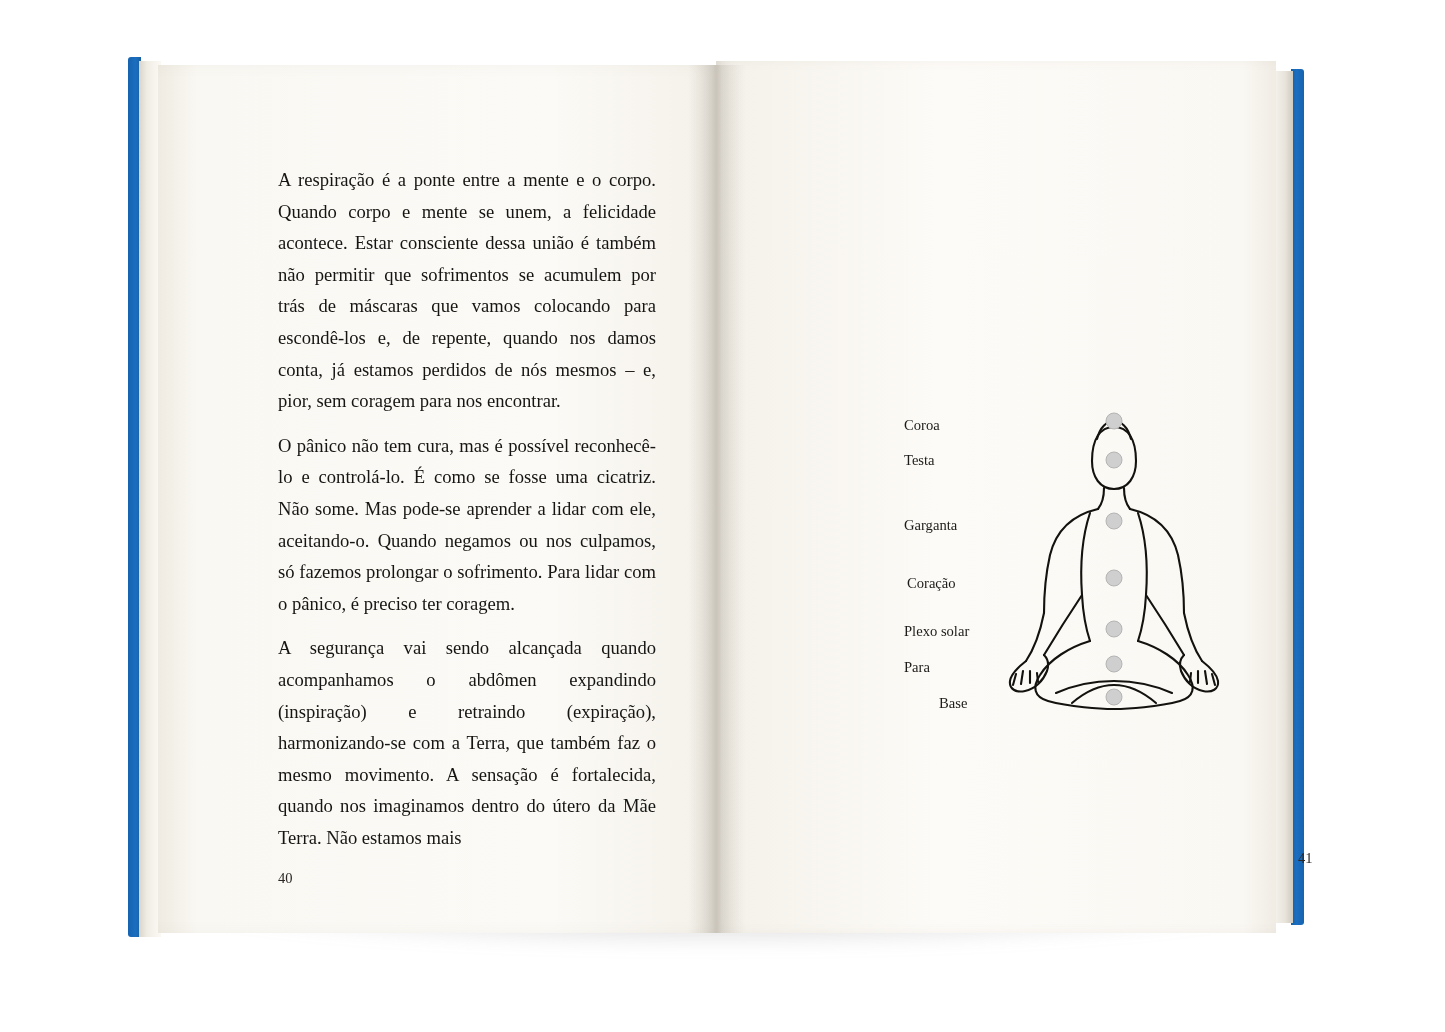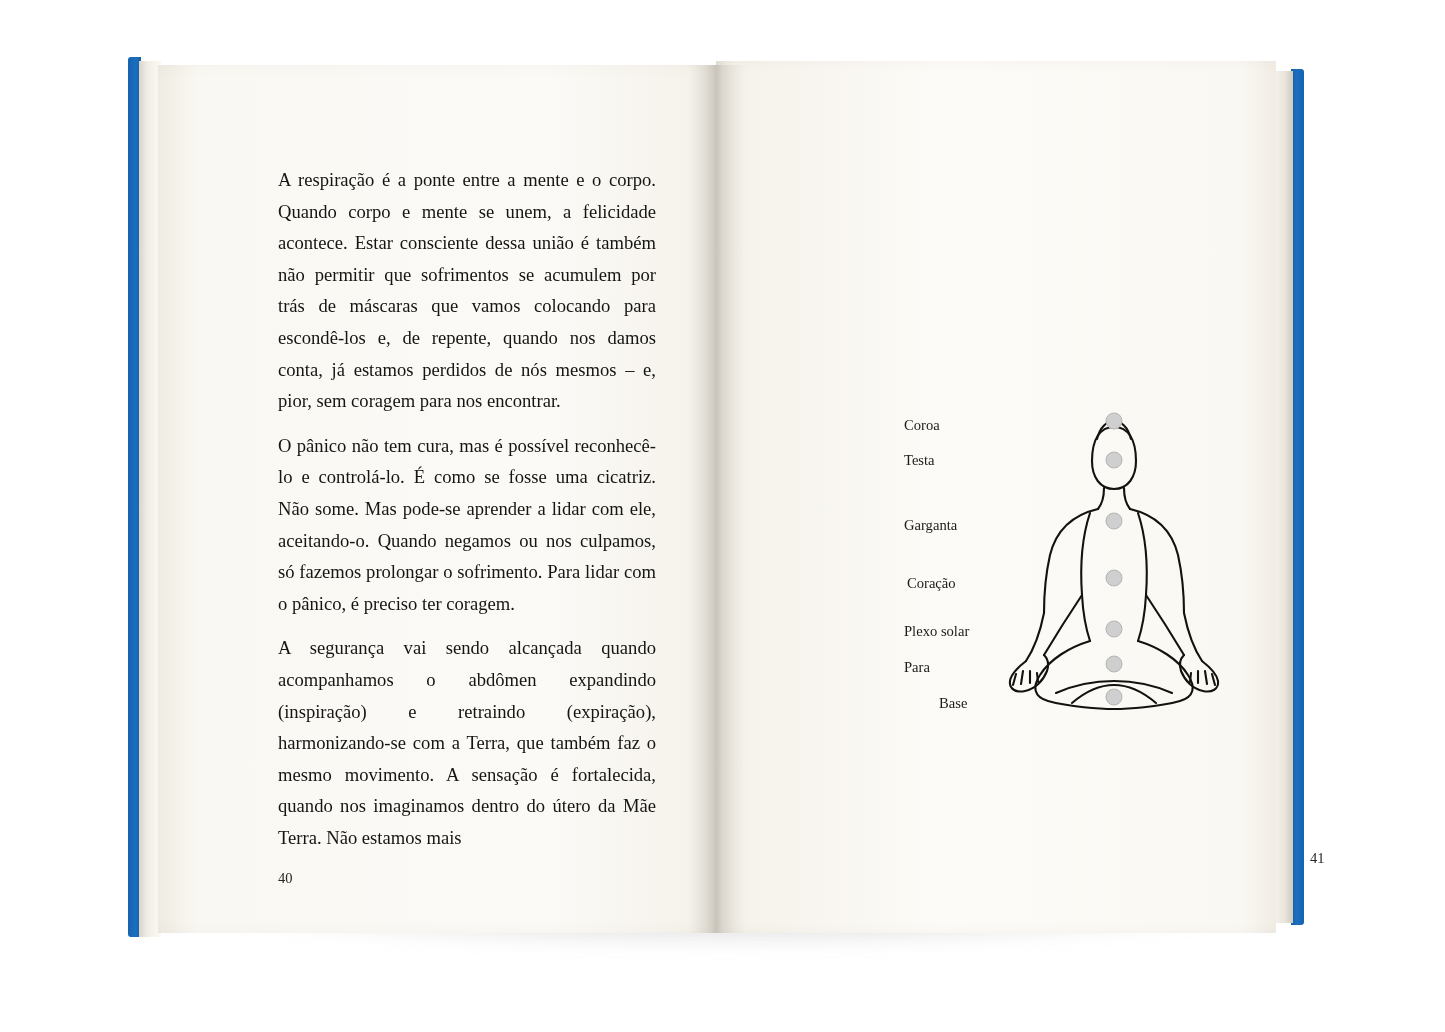--- a/index.html
+++ b/index.html
@@ -134,21 +134,21 @@
   .col p {
     margin: 13px 0 12px 0;
   }
 
   .folio {
     position: absolute;
     font-size: 14.5px;
     color: #2a2725;
   }
   .folio-left { left: 120px; top: 789px; margin-top: 16px; }
-  .folio-right { left: 594px; top: 789px; font-family: Liberation Serif, serif; }
+  .folio-right { left: 582px; top: 789px; font-family: Liberation Serif, serif; }
 
   
   .figure-wrap {
     position: absolute;
     left: 188px;
     top: 280px;
     width: 412px;
     height: 380px;
   }
   .figure-svg { display:block; }

